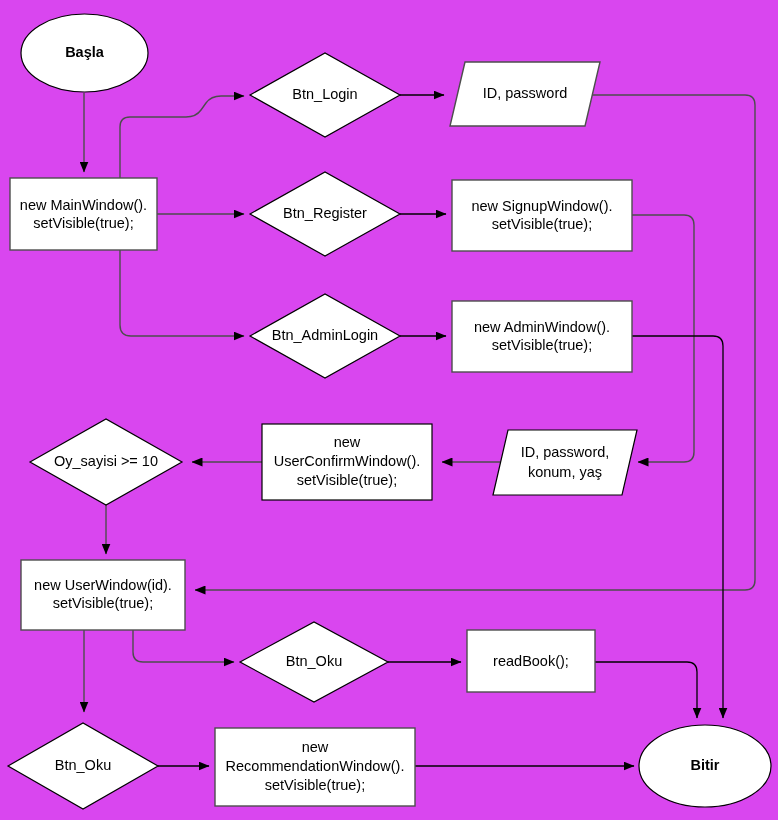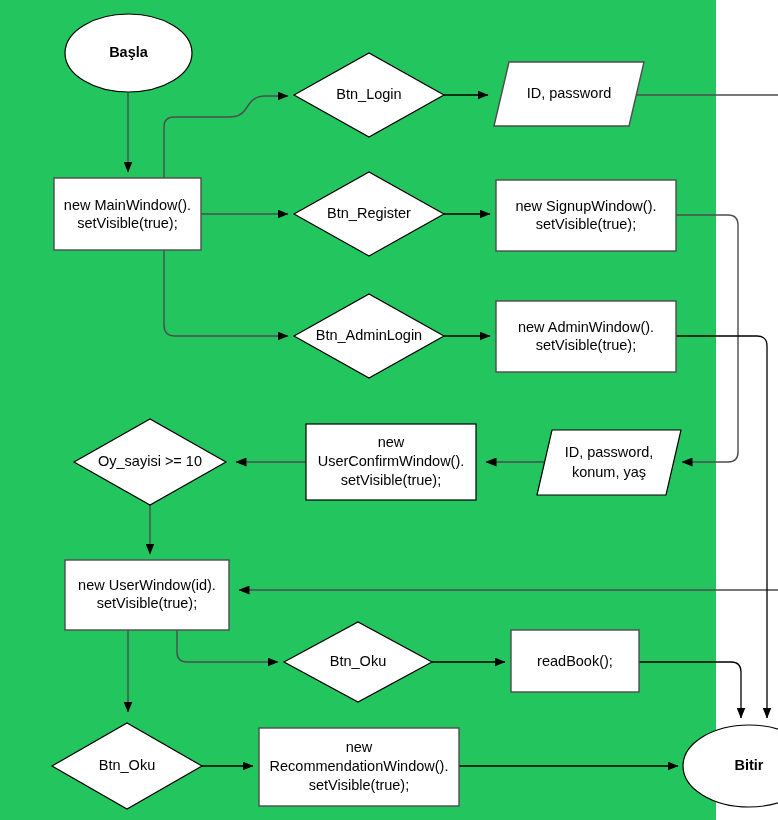--- a/index.html
+++ b/index.html
@@ -8,24 +8,23 @@
     background: #ffffff;
   }
   body {
     width: 778px;
     height: 820px;
     font-family: "Liberation Sans", sans-serif;
     overflow: hidden;
   }
   #flowchart-root {
     position: relative;
-    width: 672px;
+    width: 778px;
     height: 820px;
-    background: #22c55e;
-    padding-left: 44px;
+    background: #d946ef;
   }
   svg#diagram {
     display: block;
     width: 778px;
     height: 820px;
   }
   .shape-stroke {
     stroke: #000000;
     stroke-width: 1.2;
     fill: #ffffff;

